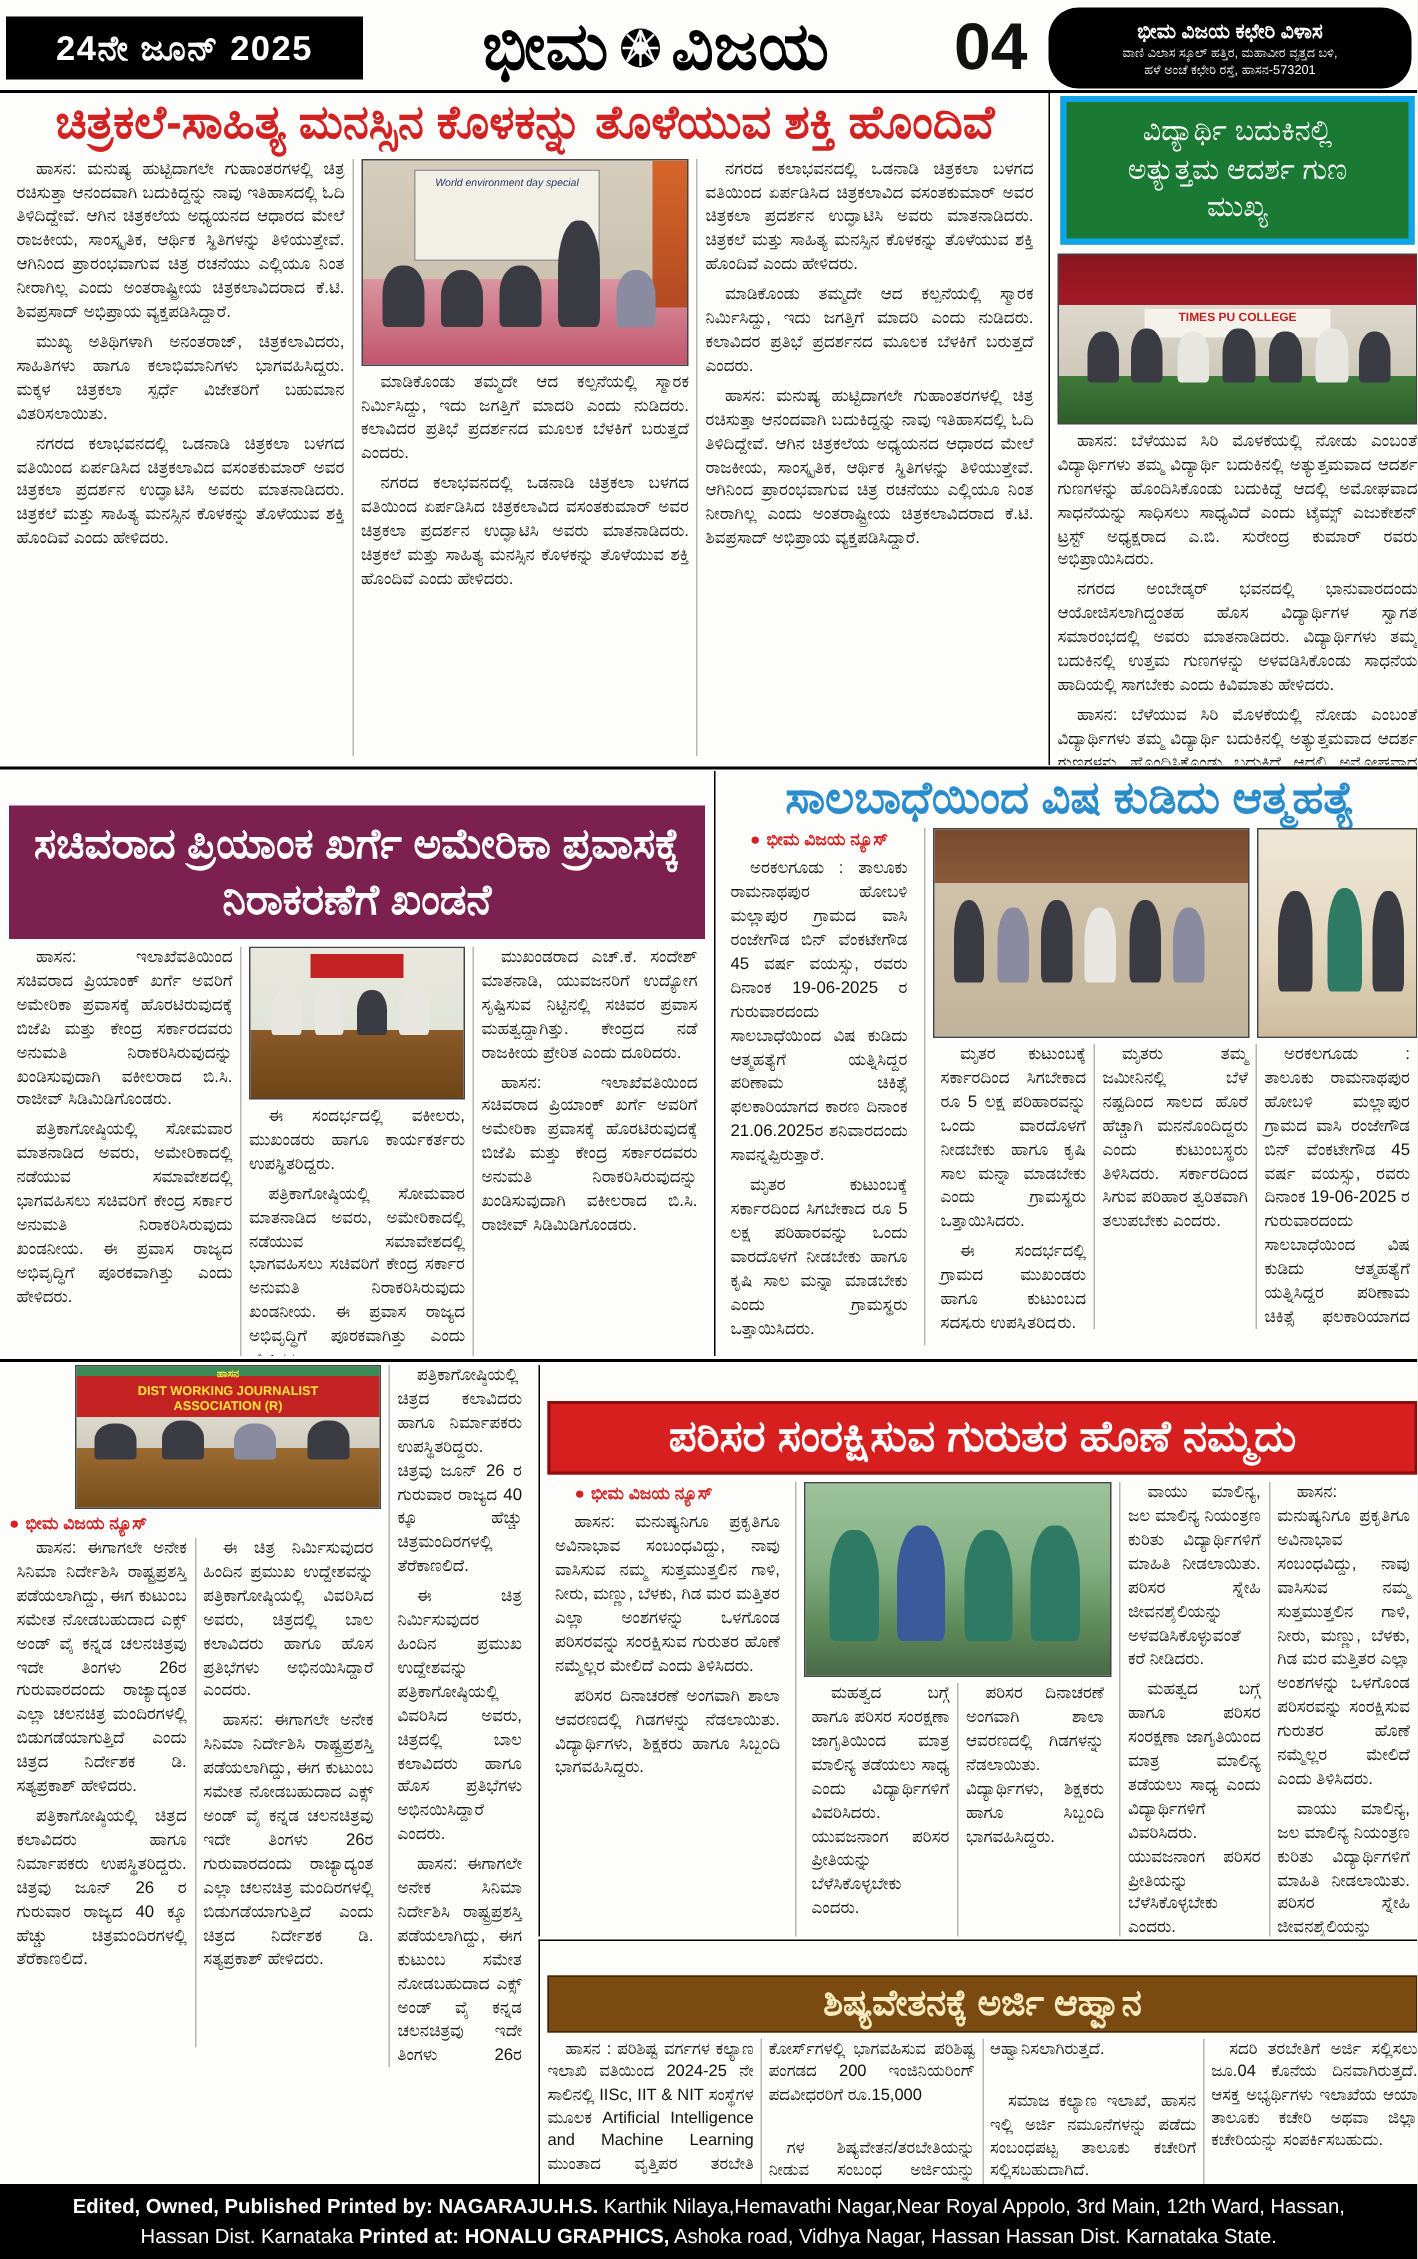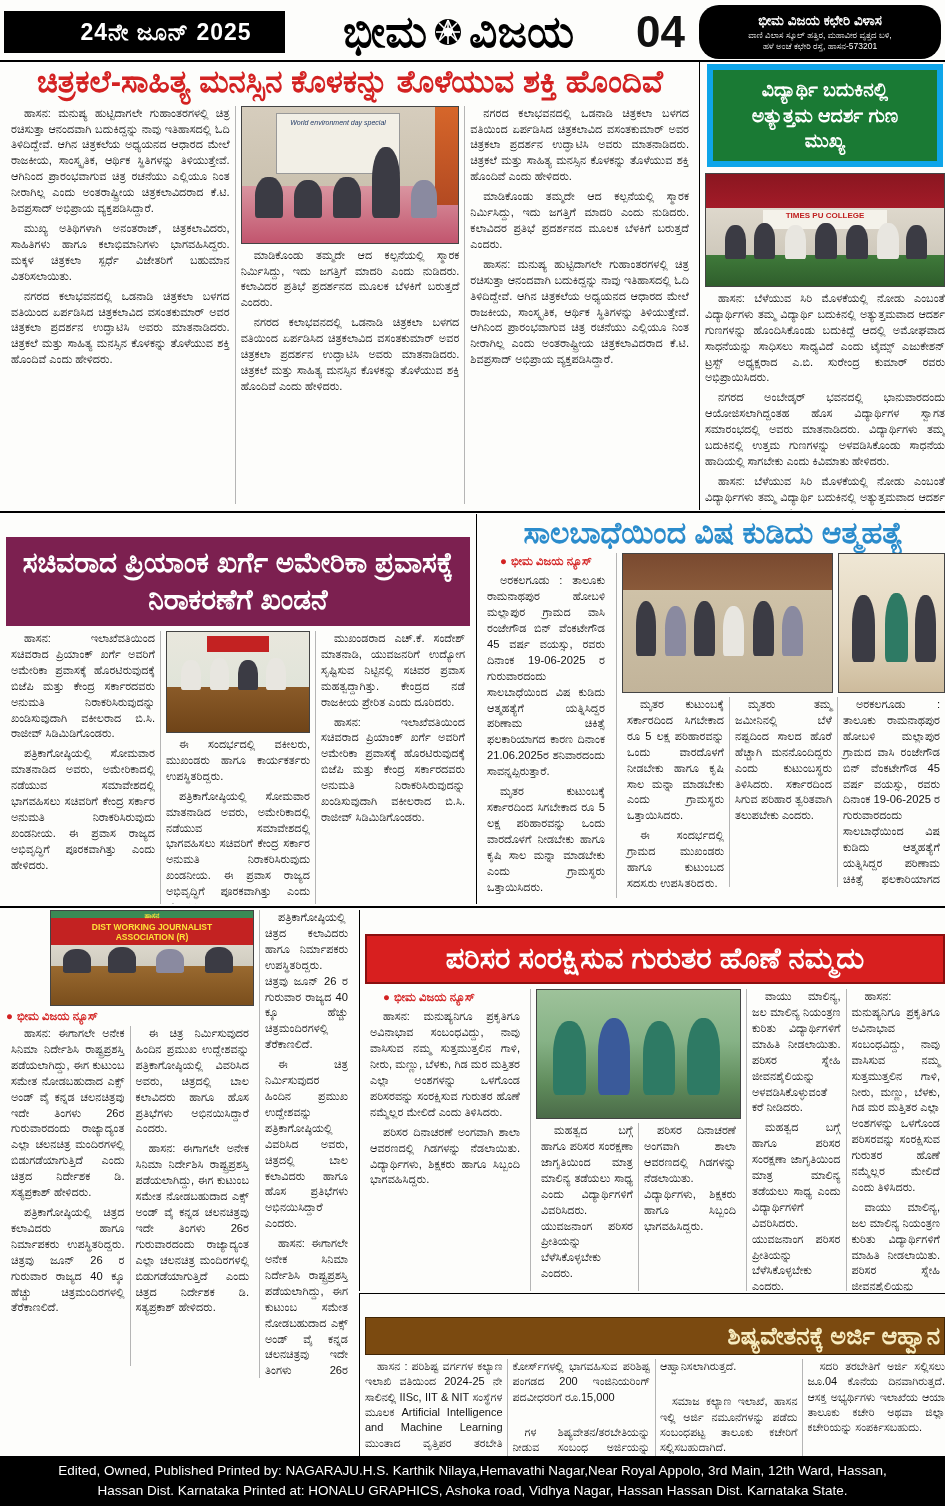--- a/index.html
+++ b/index.html
@@ -5,50 +5,50 @@
   :root{
     --red:#d32222; --maroon:#7c2050; --blue:#2b8ccc; --green-box:#1a7a34;
     --green-text:#177a2a; --brown:#7b4a10; --cream:#f7ecc0; --ink:#111;
   }
   html,body{margin:0;padding:0;background:#e8e8e8;}
   .page{position:relative;width:945px;height:1506px;background:#fdfdfb;margin:0 auto;
         font-family:"Liberation Sans","DejaVu Sans",sans-serif;color:var(--ink);overflow:hidden;}
   
   .masthead{position:absolute;left:4px;top:4px;width:937px;height:56px;display:flex;align-items:center;}
   .date-box{background:#000;color:#fff;font-weight:bold;font-size:23px;width:238px;height:42px;
-            display:flex;align-items:center;justify-content:center;letter-spacing:1px;padding-left:43px;}
+            display:flex;align-items:center;justify-content:center;letter-spacing:1px;}
   .title-wrap{flex:1;display:flex;align-items:center;justify-content:center;gap:6px;}
   .mast-text{font-size:44px;font-weight:bold;color:#000;line-height:1;}
   .mast-icon svg{display:block;}
   .page-num{font-size:44px;font-weight:bold;margin:0 14px 0 4px;}
   .addr-box{background:#000;color:#fff;width:242px;height:54px;border-radius:20px;
             display:flex;flex-direction:column;align-items:center;justify-content:center;text-align:center;}
   .addr-title{font-weight:bold;font-size:13.5px;margin-bottom:1px;}
   .addr-line{font-size:8.5px;line-height:1.25;}
   .hline{position:absolute;left:0;right:0;border-top:2px solid #000;}
   
   .art{position:absolute;overflow:hidden;}
   .bodycols{display:flex;overflow:hidden;}
   .col{flex:1;min-width:0;text-align:justify;font-size:11.2px;line-height:1.42;padding:0 5px;}
   .col + .col{border-left:1px solid #b5b5b5;}
   .col p{margin:0 0 4px 0;text-indent:13px;}
   .byline{color:var(--red);font-weight:bold;font-size:11.5px;margin:3px 0;text-indent:0;}
   .byline .dot{color:var(--red);margin-right:4px;}
   
   .h-red{color:var(--red);font-weight:bold;font-size:31px;text-align:center;line-height:1.15;margin:2px 0 6px;}
-  .h-greenbox{background:var(--green-box);border:6px solid #0ea5e9;color:#fff;font-weight:bold;font-size:19px;
+  .h-greenbox{background:var(--green-box);border:4px solid #0ea5e9;color:#fff;font-weight:normal;font-size:19px;
               text-align:center;line-height:1.35;padding:7px 18px;margin:2px 2px 6px;}
   .h-maroonbox{background:var(--maroon);color:#fff;font-weight:bold;font-size:28px;text-align:center;
                line-height:1.3;padding:8px 4px;margin-bottom:5px;}
   .h-blue{color:var(--blue);font-weight:bold;font-size:30px;text-align:center;margin:2px 0 2px;}
   .h-green{color:var(--green-text);font-weight:bold;font-size:26px;text-align:center;line-height:1.3;margin:2px 0 6px;}
   .h-redbox{background:#d81f1f;border:2px solid #8a0f0f;color:#fff;font-weight:bold;font-size:29px;
             text-align:center;padding:6px 4px;margin-bottom:5px;}
   .h-brownbox{background:var(--brown);border:1px solid #402505;color:var(--cream);font-weight:bold;font-size:24px;
-              text-align:right;padding:4px 4px;margin-bottom:4px;}
+              text-align:center;padding:4px 4px;margin-bottom:4px;}
   
   .photo{position:relative;border:1px solid #444;overflow:hidden;margin:0 0 4px 0;}
   .fig{position:absolute;background:#3b3b44;border-radius:45% 45% 10% 10%;}
   .fig.lite{background:#8a8aa0;}
   .fig.green{background:#2e7a64;}
   .fig.blue{background:#3a5a9a;}
   .fig.white{background:#e8e6e0;}
   .ph-banner{position:absolute;text-align:center;overflow:hidden;}
   .ph1{height:136px;background:linear-gradient(180deg,#d6cdbd 0%,#cbc2b0 58%,#d995a0 58%,#c2556e 100%);}
   .ph1 .ph-banner{left:16%;top:5%;width:56%;height:40%;background:#f2efe6;border:1px solid #999;
@@ -65,21 +65,21 @@
   .ph5 .ph-banner{left:8%;top:9%;width:84%;height:24%;color:#ffe23a;font-size:8.5px;font-weight:bold;padding-top:3px;}
   .ph6{height:128px;background:linear-gradient(180deg,#9ec29a 0%,#86b286 40%,#5e8a5a 75%,#4a6a48 100%);}
   
   .cols4{column-count:4;column-gap:10px;column-rule:1px solid #b5b5b5;
          font-size:11px;line-height:1.4;text-align:justify;height:112px;overflow:hidden;}
   .cols4 p{margin:0 0 20px;text-indent:12px;}
   
   .footer{position:absolute;left:0;top:1456px;width:945px;height:50px;background:#000;color:#fff;
           display:flex;flex-direction:column;align-items:center;justify-content:center;
           font-size:13.5px;line-height:1.45;}
-  .footer b{font-weight:normal;}
+  .footer b{font-weight:bold;}
   
   #sidebar,#art3,#art5,#art6{border-left:1px solid #000;padding-left:5px;}
   #art6{border-top:1px solid #000;padding-top:3px;}
 </style>
 </head>
 <body>
 
 <div class="page">
 
   <header class="masthead">

